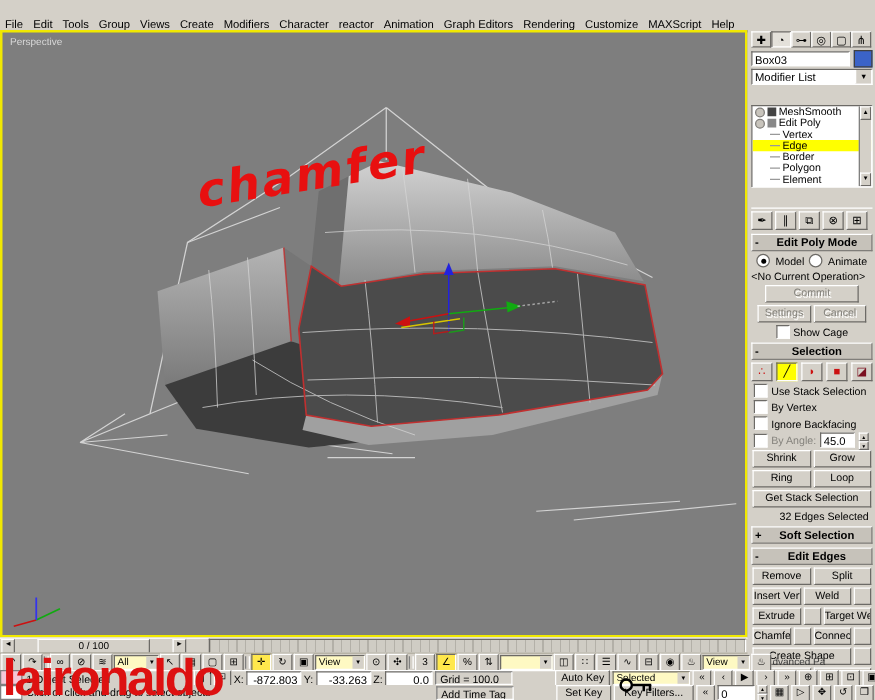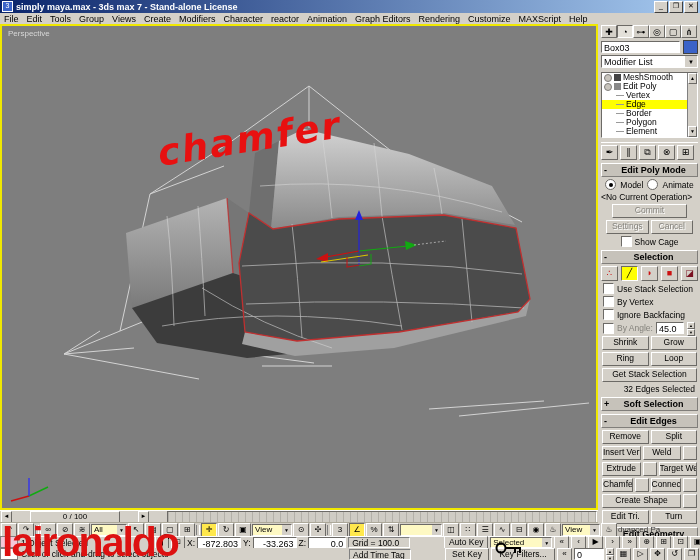--- a/index.html
+++ b/index.html
@@ -33,21 +33,21 @@
   .tab.active{border-color:#6c6a66 #fff #fff #6c6a66;background:#e4e1da;}
   .namerow{display:flex;align-items:center;gap:3px;margin:1px 0;}
   .field{background:#fff;border:1px solid;border-color:#6c6a66 #fff #fff #6c6a66;
          font-size:9px;padding:0 2px;height:12px;line-height:12px;box-sizing:border-box;overflow:hidden;}
   .swatch{width:13px;height:12px;background:#3b63c8;border:1px solid #404040;}
   .dd{display:flex;align-items:center;background:#fff;border:1px solid;border-color:#6c6a66 #fff #fff #6c6a66;
       height:13px;box-sizing:border-box;font-size:9px;padding-left:2px;overflow:hidden;}
   .dd .arrow{margin-left:auto;width:12px;height:100%;background:#d4d0c8;
       border-left:1px solid #fff;font-size:6px;text-align:center;line-height:12px;}
   #stack{background:#fff;border:1px solid;border-color:#6c6a66 #fff #fff #6c6a66;
-         height:64px;margin:4px 0;position:relative;overflow:hidden;}
+         height:64px;margin:16px 0;position:relative;overflow:hidden;}
   .stack-row{height:9px;line-height:9px;font-size:8.5px;display:flex;align-items:center;white-space:nowrap;}
   .stack-row .lamp{width:6px;height:6px;border-radius:50%;background:#c8c4bc;border:1px solid #807e7a;margin:0 2px;}
   .stack-row .mico{width:7px;height:7px;margin-right:2px;background:#444;}
   .stack-row.child{padding-left:14px;}
   .stack-row.child:before{content:"";width:8px;height:1px;background:#999;margin-right:2px;}
   .stack-row.selected{background:#ffff00;}
   #stack-scroll{position:absolute;right:0;top:0;width:9px;height:100%;background:#d4d0c8;
         border-left:1px solid #808080;display:flex;flex-direction:column;justify-content:space-between;}
   .scr-btn{height:9px;font-size:5px;text-align:center;line-height:9px;background:#d4d0c8;
         border:1px solid;border-color:#fff #6c6a66 #6c6a66 #fff;}
@@ -125,29 +125,20 @@
         border:1px solid #808080;box-sizing:border-box;}
   #listener-white{position:absolute;left:0;top:548px;width:18px;height:12px;background:#fff;
         border:1px solid #808080;box-sizing:border-box;}
   #keyicon-wrap{position:absolute;left:494px;top:537px;width:30px;height:22px;z-index:5;}
 </style>
 </head>
 <body>
 
 <div id="screen">
 
-  <div id="titlebar">
-    <span class="appicon">3</span>
-    <span class="title">simply maya.max - 3ds max 7  - Stand-alone License</span>
-    <span id="winbtns">
-      <span class="winbtn">_</span>
-      <span class="winbtn">❐</span>
-      <span class="winbtn">✕</span>
-    </span>
-  </div>
 
   <div id="menubar">
     <span class="menu-item">File</span>
     <span class="menu-item">Edit</span>
     <span class="menu-item">Tools</span>
     <span class="menu-item">Group</span>
     <span class="menu-item">Views</span>
     <span class="menu-item">Create</span>
     <span class="menu-item">Modifiers</span>
     <span class="menu-item">Character</span>

